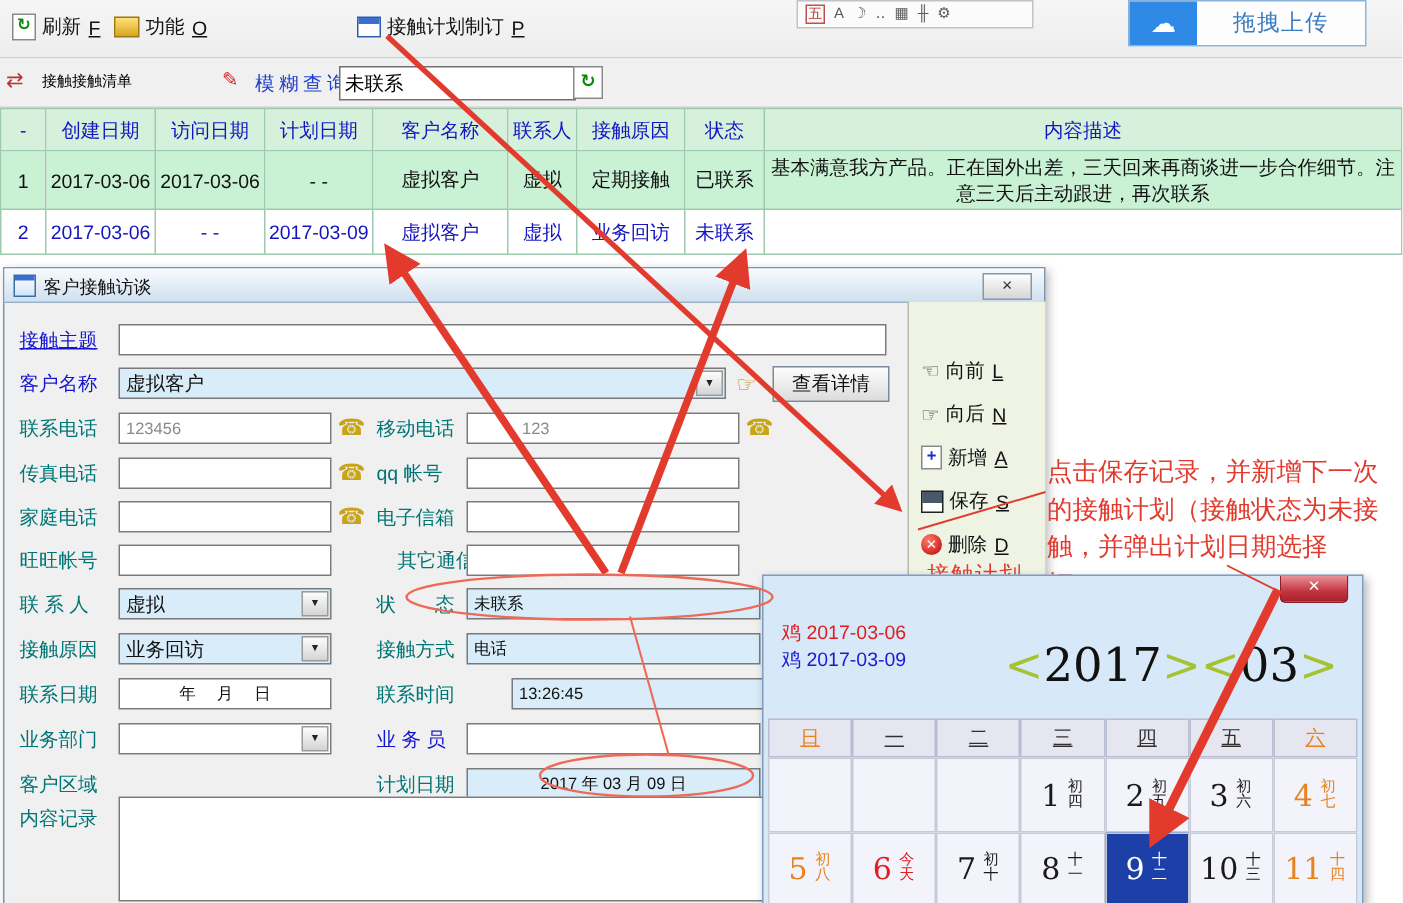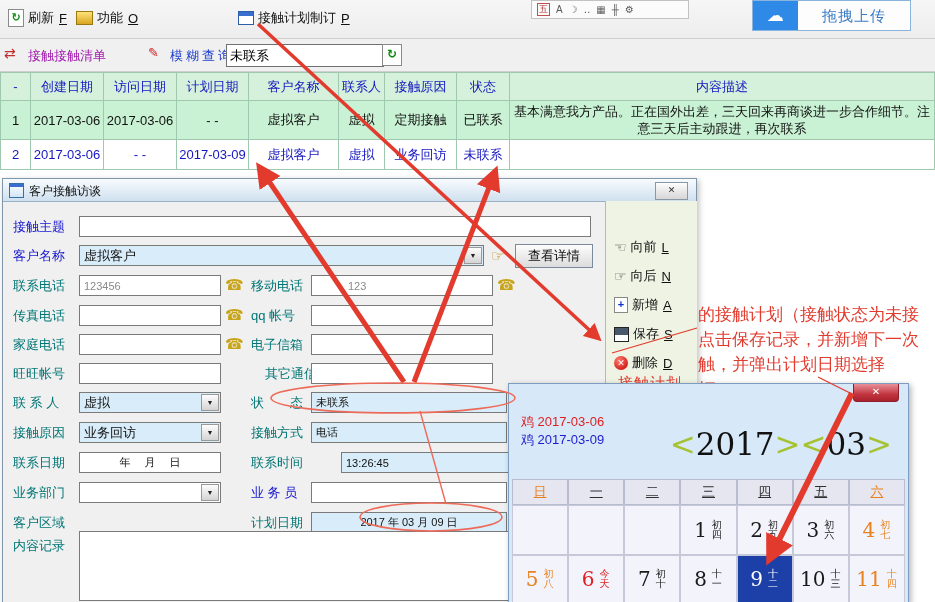--- a/index.html
+++ b/index.html
@@ -14,21 +14,21 @@
   .ic-func{display:inline-block;width:15px;height:12px;background:linear-gradient(#ffe27a,#d9a520);border:1px solid #9a7a10;}
   .ic-win{display:inline-block;width:14px;height:12px;border:1px solid #2b5faa;background:#fff;position:relative;}
   .ic-win i{position:absolute;left:0;top:0;width:100%;height:4px;background:#3a6fd0;}
   #mini{left:531px;top:0;width:146px;height:17px;background:#fbfbfb;border:1px solid #c2c2c2;display:flex;align-items:center;gap:6px;padding:0 5px;color:#5a5a5a;font-size:10px;}
   #mini .first{color:#b03030;border:1px solid #c05050;padding:0 1px;font-size:9px;line-height:11px;}
   #upload{left:752px;top:0;width:157px;height:29px;border:1px solid #8ab4dc;background:#fdfdfd;display:flex;}
   #upload .cloudbox{width:45px;height:100%;background:#2e8ae6;color:#fff;font-size:17px;line-height:29px;text-align:center;}
   #upload .uplbl{flex:1;color:#3a7cc4;font-size:15px;line-height:29px;text-align:center;letter-spacing:1px;}
   #tb2{left:0;top:39px;width:935px;height:32px;background:#f0f0f0;border-bottom:1px solid #cfcfcf;}
   .swap{position:absolute;left:4px;top:6px;color:#c03030;font-size:14px;}
-  #listlbl{position:absolute;left:28px;top:8px;font-size:13px;color:#a21caf;}
+  #listlbl{position:absolute;left:28px;top:8px;font-size:10px;color:#000000;}
   .pen{position:absolute;left:148px;top:6px;color:#cc2020;font-size:13px;}
   #fuzzy{position:absolute;left:170px;top:8px;font-size:13px;color:#2040cc;letter-spacing:3px;}
   #searchbox{position:absolute;left:226px;top:5px;width:150px;height:21px;border:1px solid #707070;font-size:13px;padding:0 3px;font-family:inherit;}
   .refbtn{position:absolute;left:382px;top:5px;width:18px;height:20px;border:1px solid #8a8a8a;background:#fff;color:#0a8a0a;font-size:12px;line-height:18px;text-align:center;font-weight:bold;}
   
   #grid{left:0;top:72px;border-collapse:collapse;table-layout:fixed;width:935px;font-size:13px;}
   #grid td{border:1px solid #9ec9ae;overflow:hidden;white-space:nowrap;}
   #grid tr.hd td{background:#d5f1dc;color:#1515c0;text-align:center;height:25px;}
   #grid td.numc{background:#fbe7f1;color:#1515c0;text-align:center;}
   #grid tr.r1 td{background:#c9f2d4;color:#111;text-align:center;height:36px;}
@@ -197,21 +197,21 @@
 
   <div id="dlg" class="abs">
     <div class="tbar">
       <span class="dlg-ico">
           <i></i>
         </span>
       <span class="ttl">客户接触访谈</span>
       <span class="closebtn" style="right:8px;top:3px;">✕</span>
     </div>
 
-    <span class="lbl blue" style="left:10px;top:37px;">接触主题</span>
+    <span class="lbl blue" style="left:10px;top:37px;text-decoration:underline;">接触主题</span>
     <input class="fld" style="left: 76px; top: 37px; width: 512px;" value="">
 
     <span class="lbl blue" style="left:10px;top:66px;">客户名称</span>
     <div class="combo bl" style="left:76px;top:66px;width:405px;">
       <span class="val">虚拟客户</span>
       <span class="dd">▼</span>
     </div>
     <span class="handpt" style="left:488px;top:68px;">☞</span>
     <div class="vdbtn" style="left:512px;top:65px;width:78px;">查看详情</div>
 
@@ -299,22 +299,22 @@
       <div class="pbtn" style="top:153px;">
         <span class="ic-del">✕</span>
         <span>删除</span>
           <span class="hk">D</span>
       </div>
       <div id="planlbl">接触计划</div>
     </div>
   </div>
 
   <div id="note" class="abs">
+    <div>点击保存记录，并新增下一次</div>
     <div>的接触计划（接触状态为未接</div>
-    <div>点击保存记录，并新增下一次</div>
     <div>触，并弹出计划日期选择框。）</div>
   </div>
 
   <div id="cal" class="abs">
     <span class="cal-close">✕</span>
     <span class="zod red" style="top:29px;">鸡 2017-03-06</span>
     <span class="zod blue" style="top:47px;">鸡 2017-03-09</span>
     <div id="ym"><span class="br">&lt;</span><span>2017</span><span class="br">&gt;</span><span class="br">&lt;</span><span>03</span><span class="br">&gt;</span></div>
     <div class="wkrow">
       <div class="wkc or">日</div>

